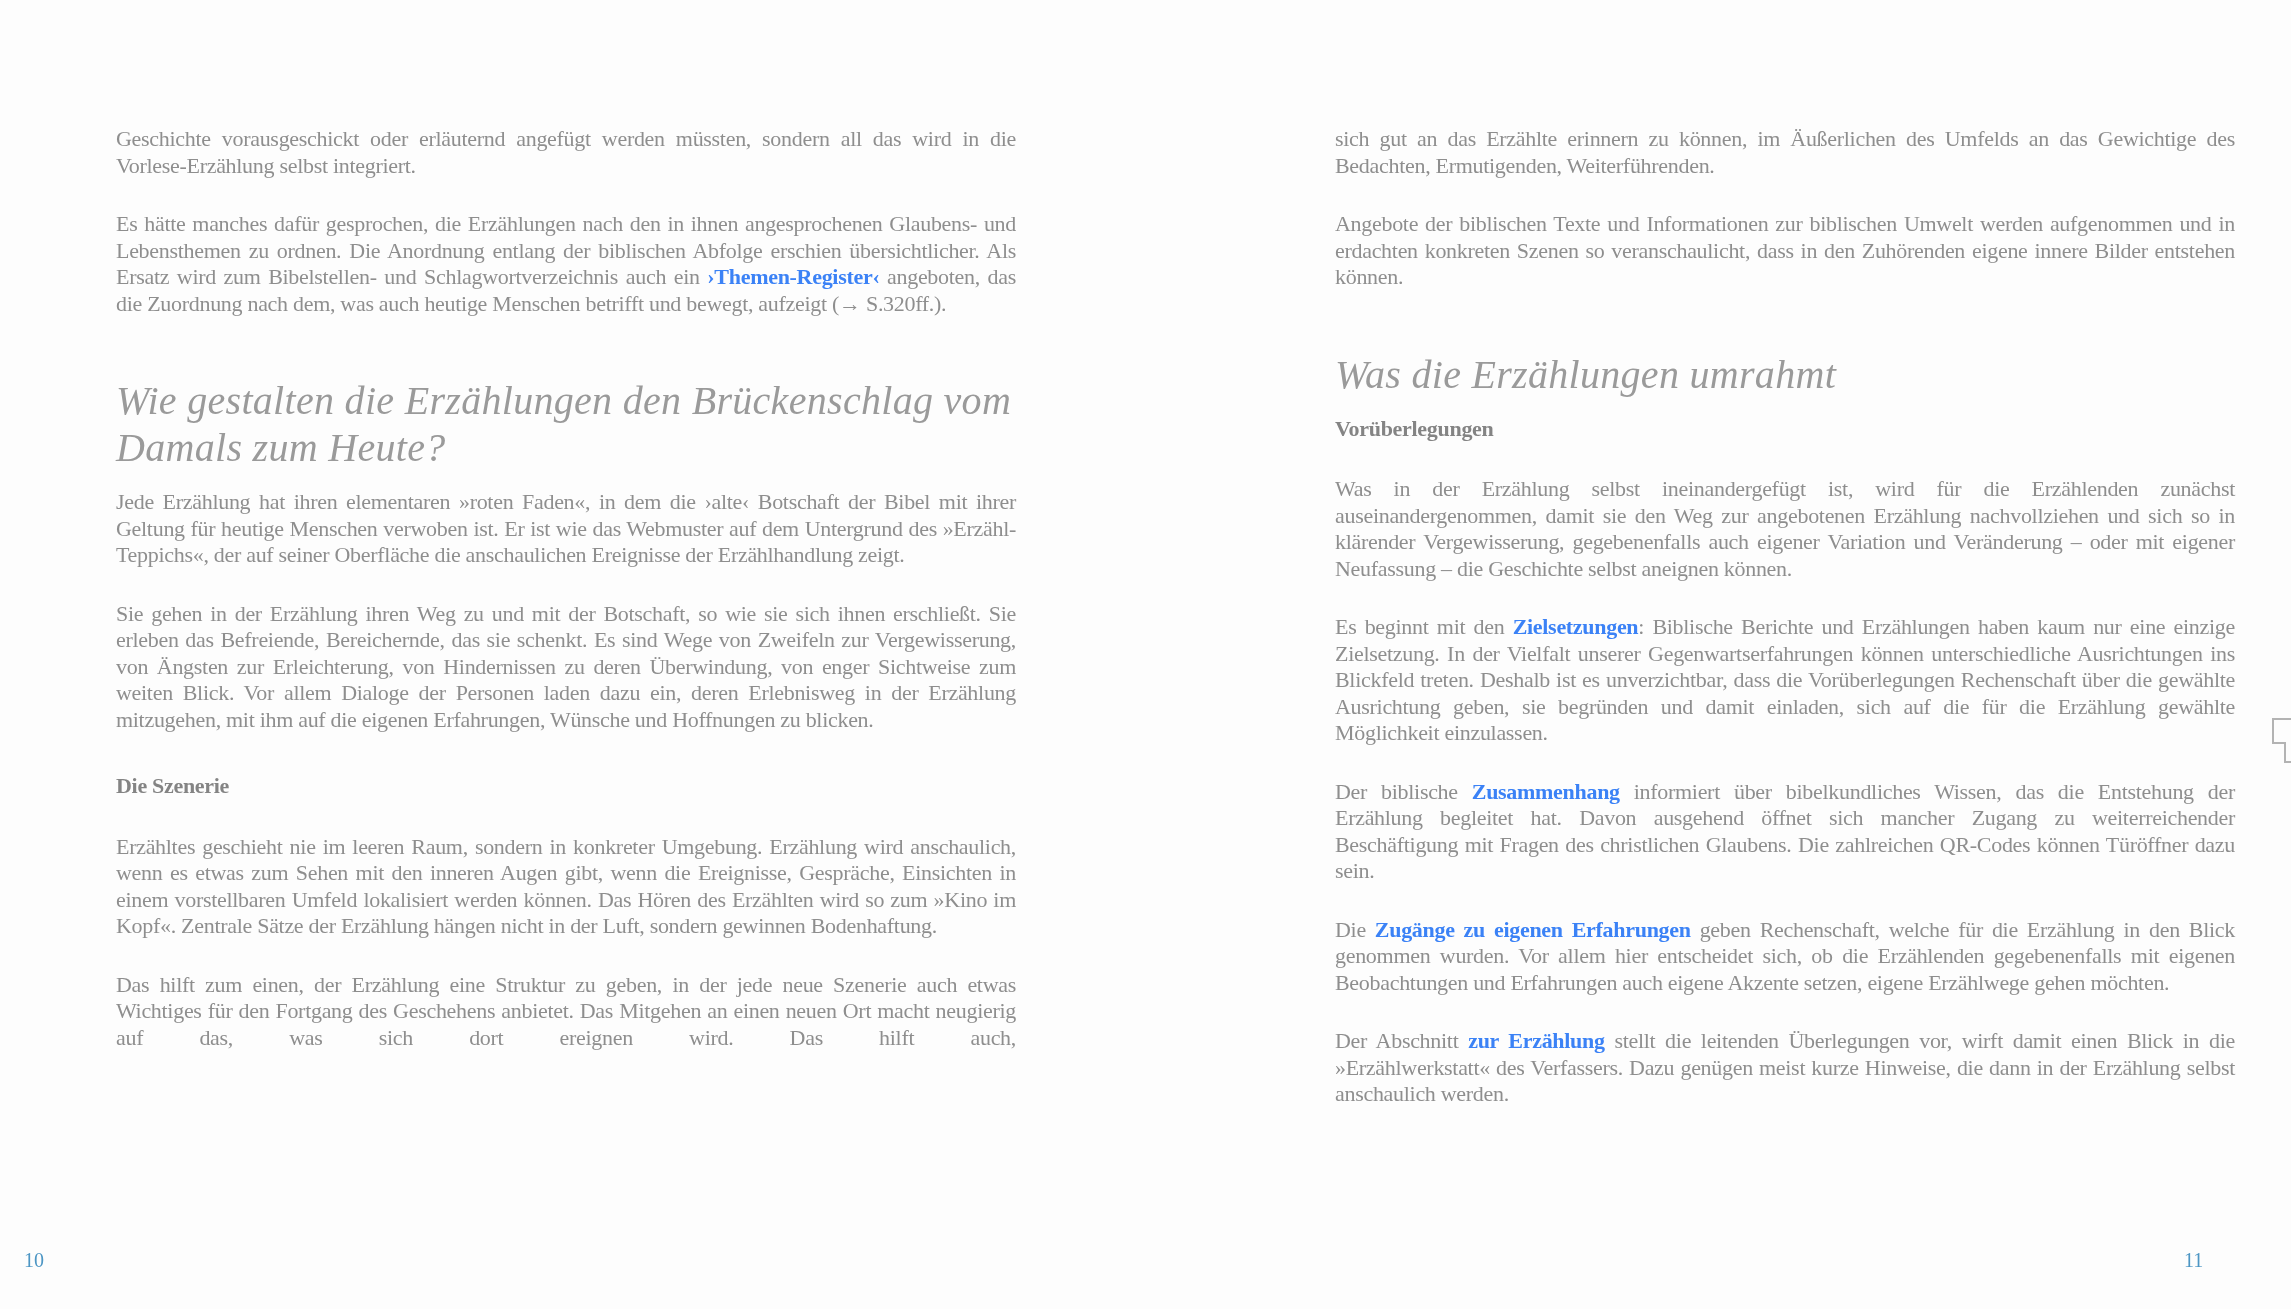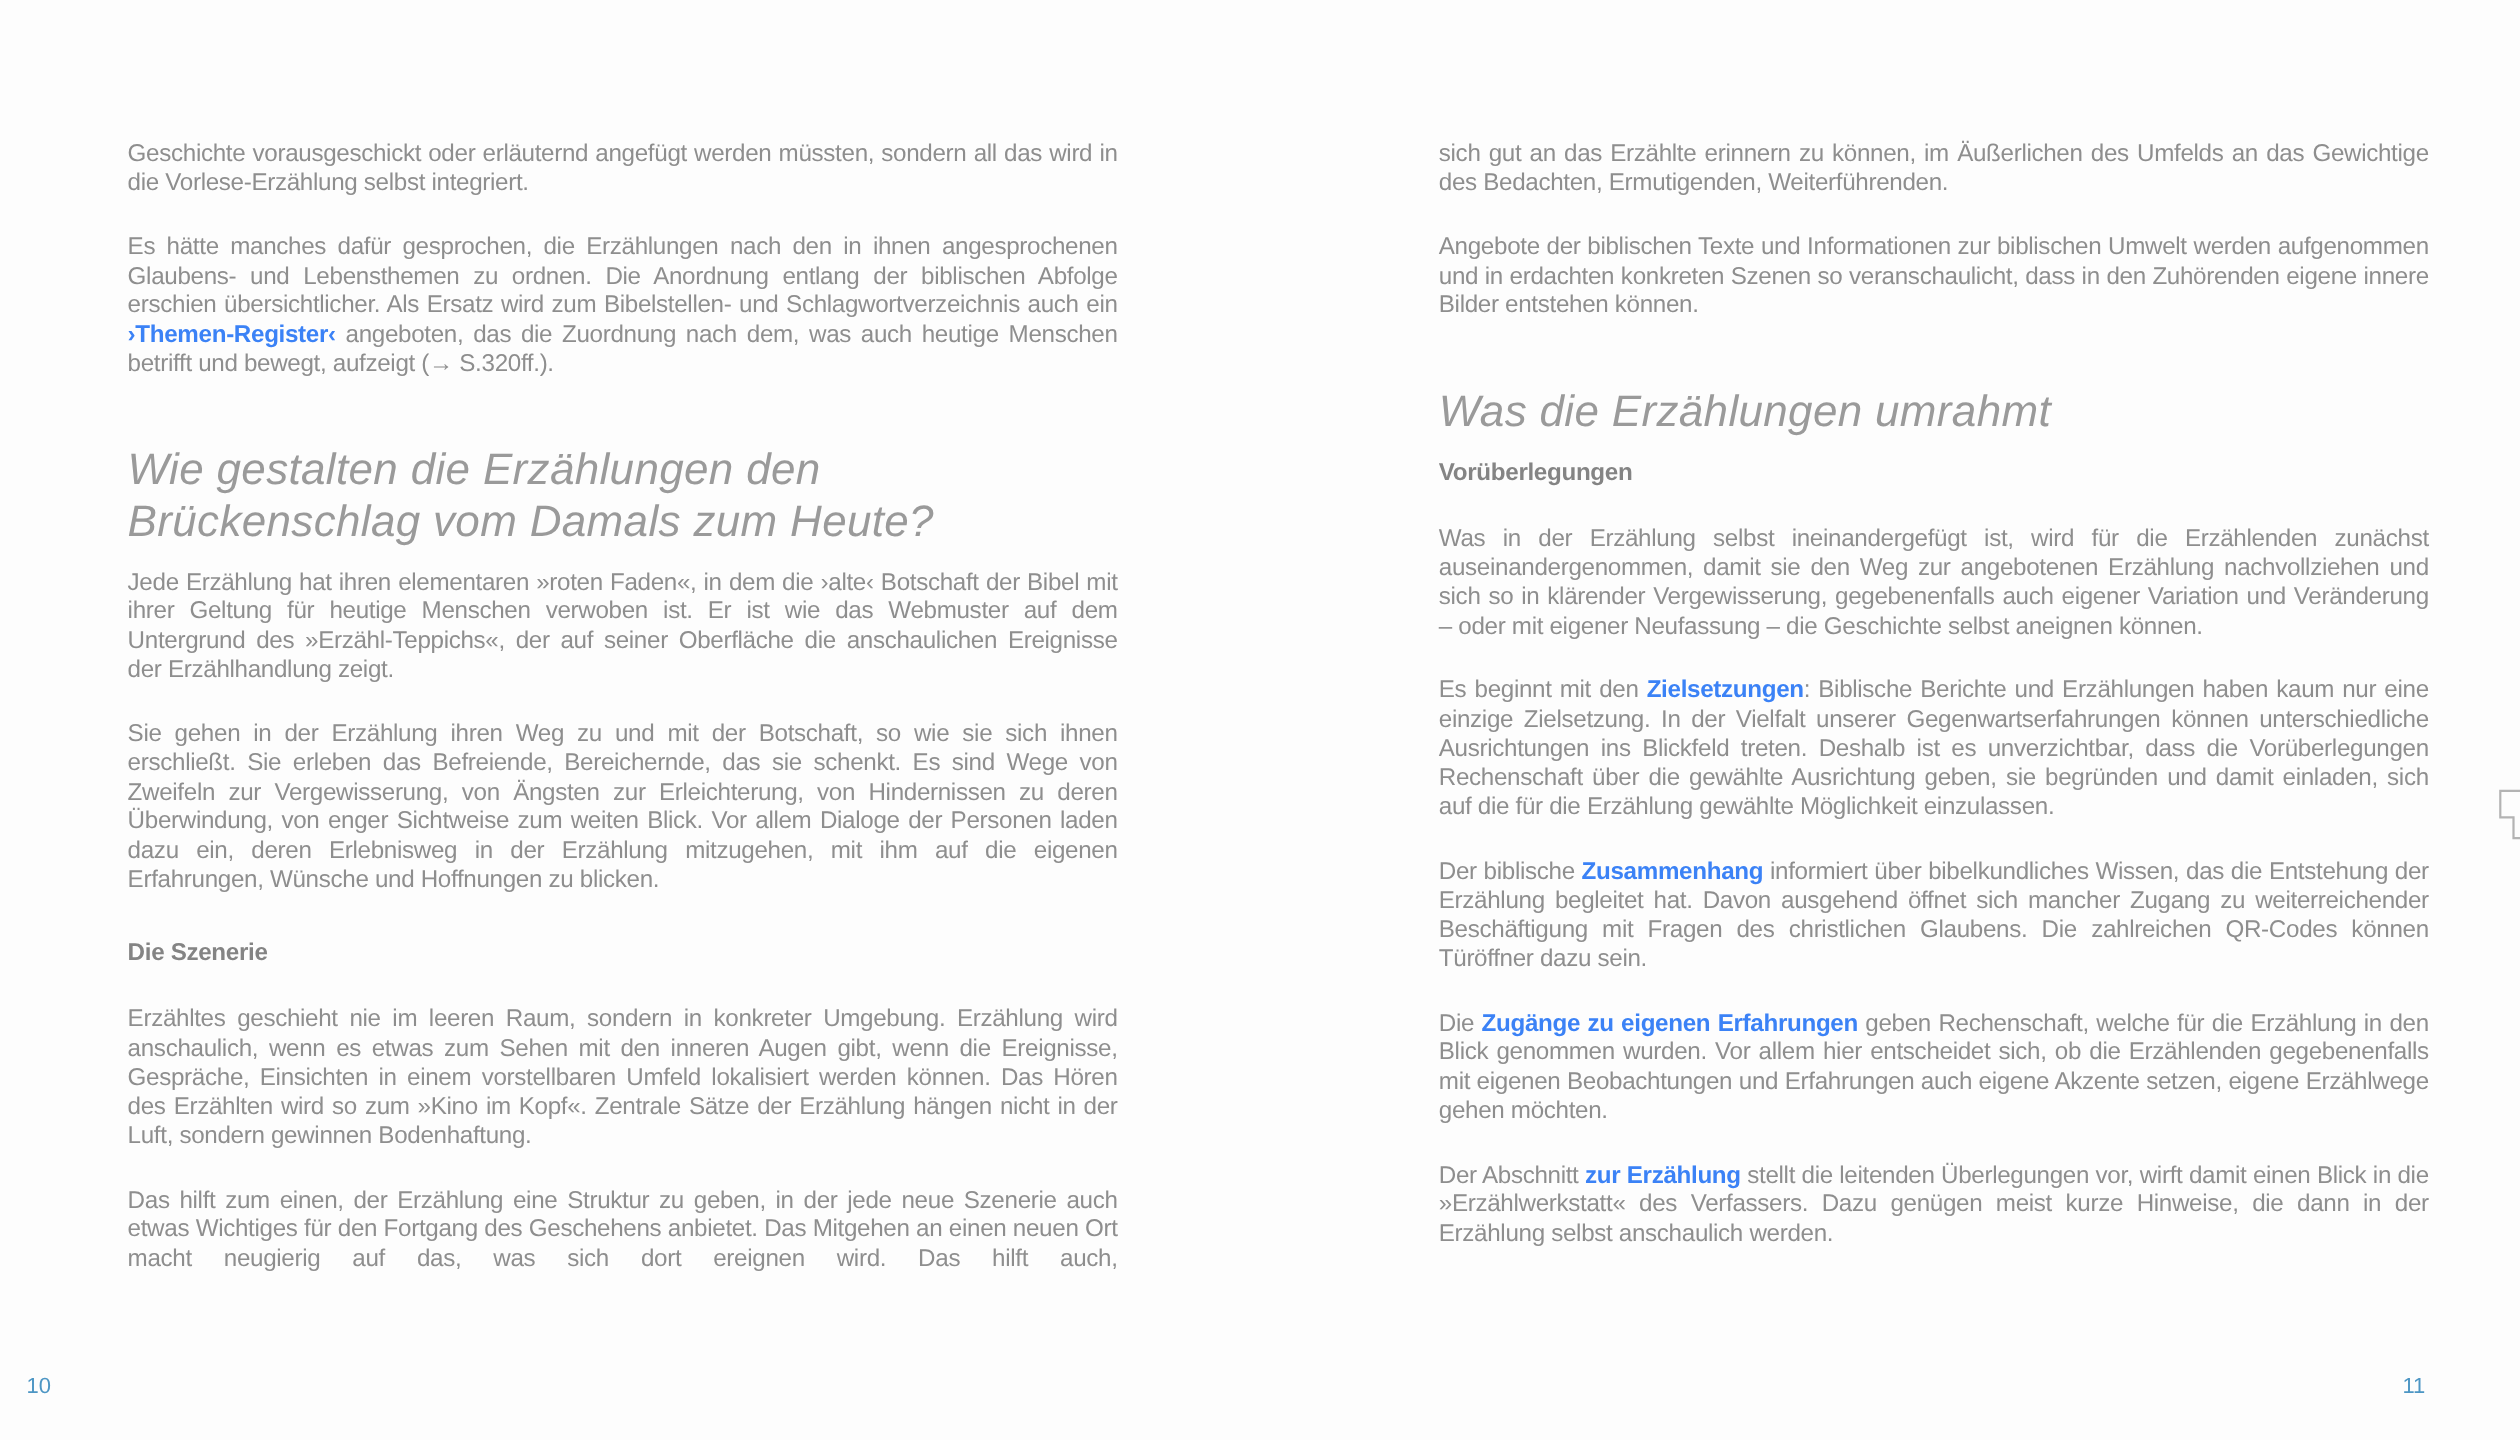--- a/index.html
+++ b/index.html
@@ -6,29 +6,29 @@
     margin: 0;
     padding: 0;
     background: #fdfdfd;
   }
   .spread {
     position: relative;
     width: 2291px;
     height: 1309px;
     background: #fdfdfd;
     overflow: hidden;
-    font-family: Liberation Sans, sans-serif;
+    font-family: Liberation Serif, serif;
   }
   .text-block {
     position: absolute;
     top: 126px;
     width: 900px;
   }
   .page-left  .text-block { left: 116px; }
-  .page-right .text-block { left: 1308px; }
+  .page-right .text-block { left: 1335px; }
 
   .paragraph {
     margin: 0 0 32px 0;
     font-size: 22px;
     line-height: 26.5px;
     letter-spacing: -0.3px;
     color: #8e8e8e;
     text-align: justify;
     hyphens: auto;
   }

